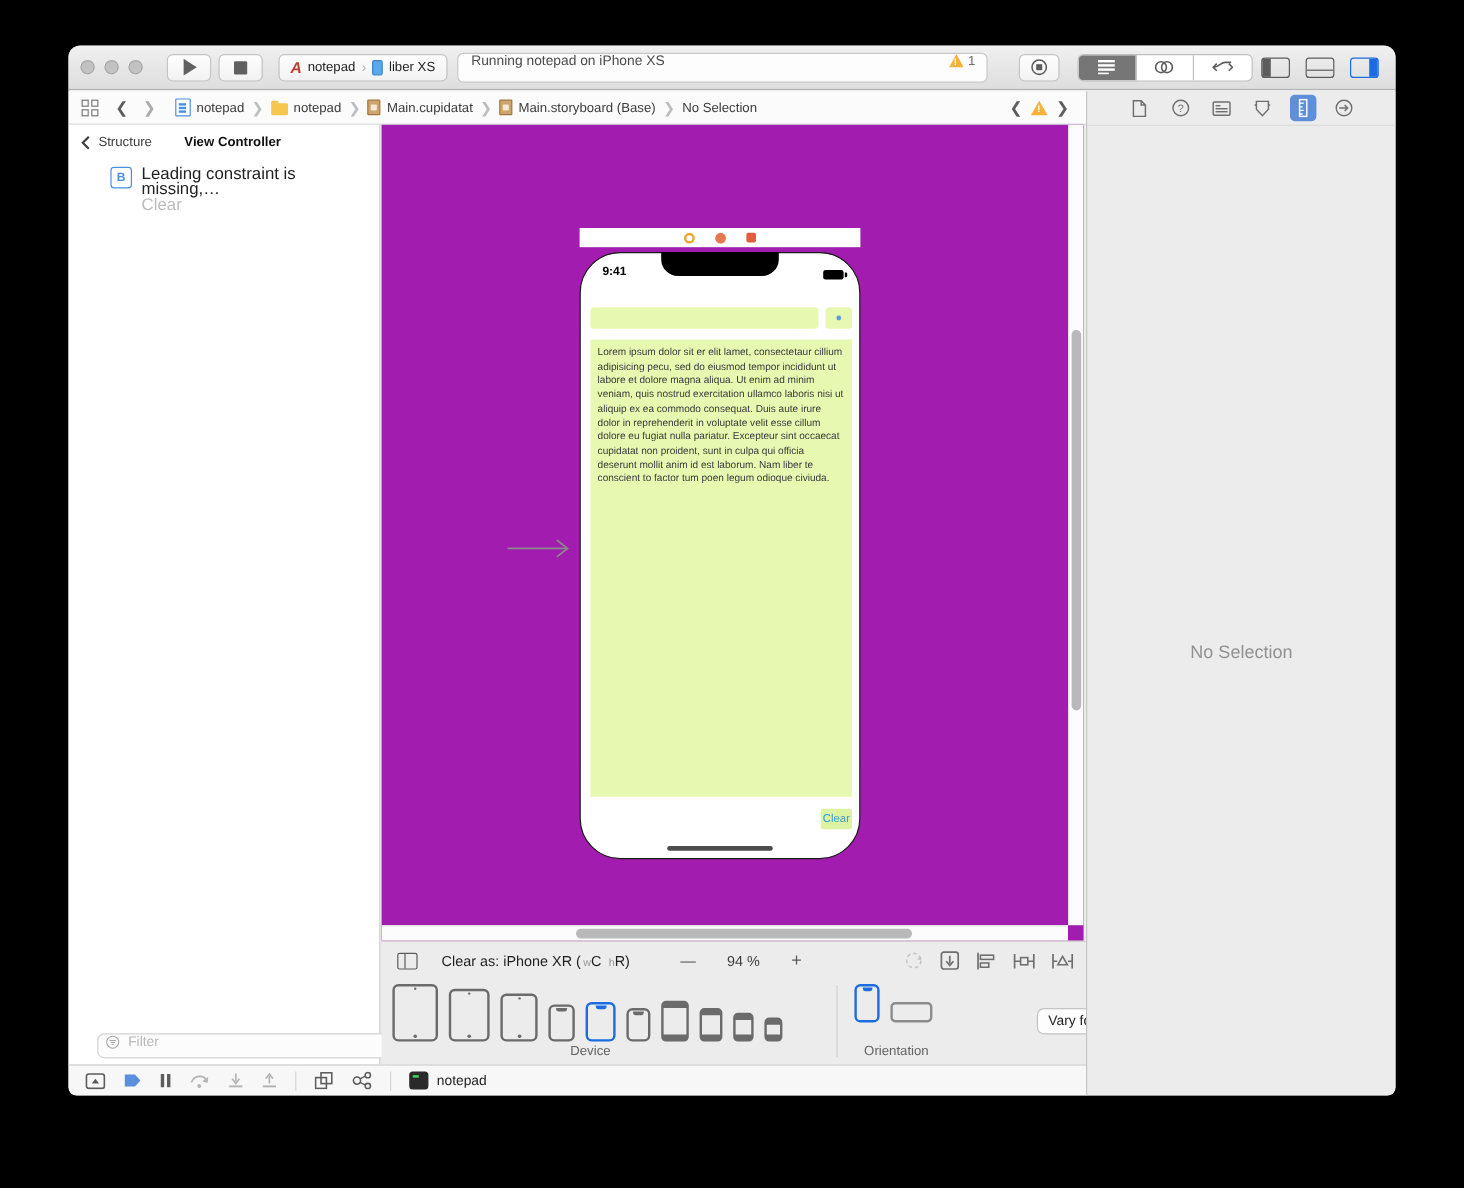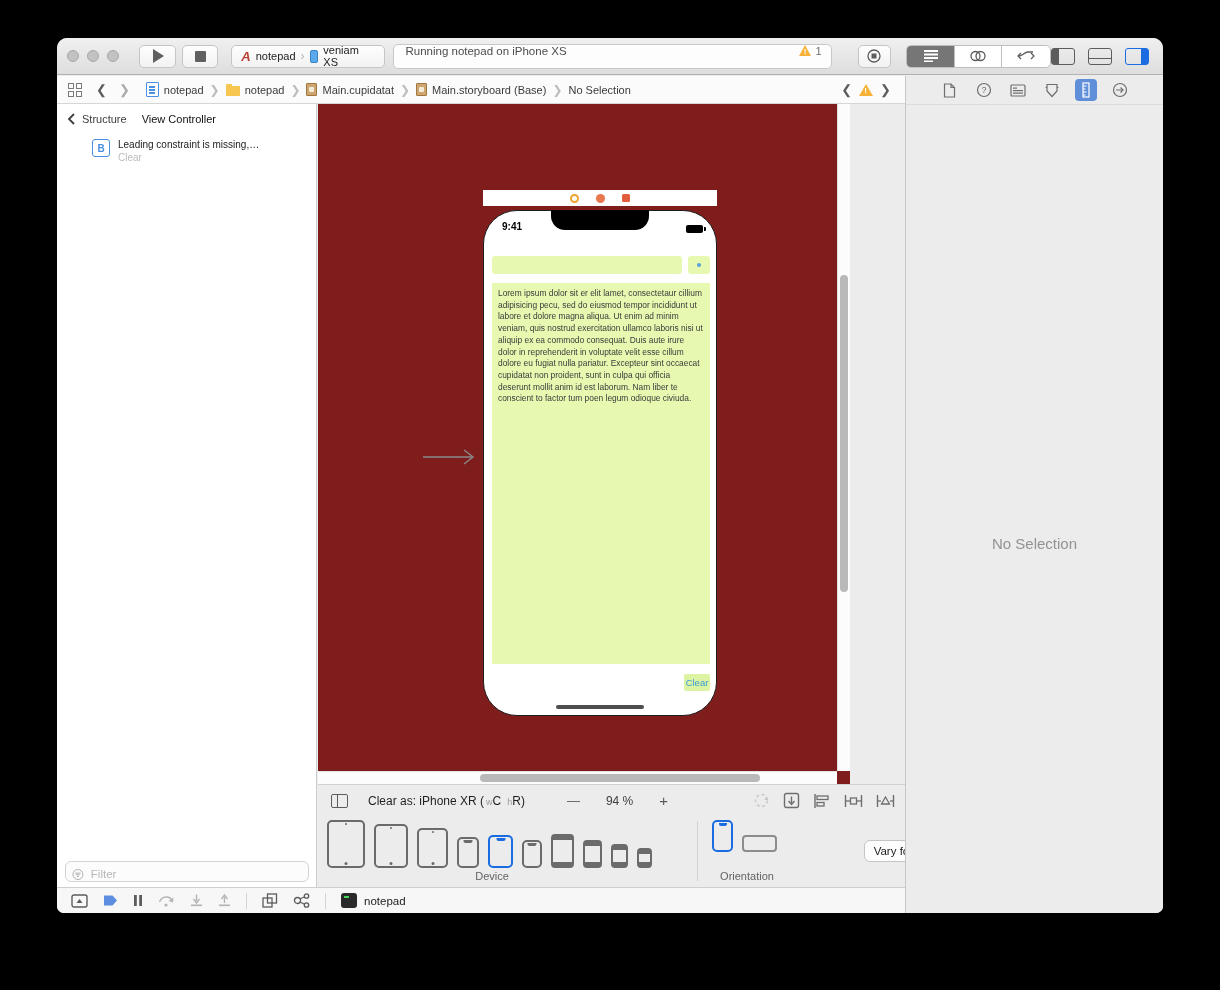--- a/index.html
+++ b/index.html
@@ -56,35 +56,35 @@
   .ic-sb{width:11px;height:13px;background:#cda56f;border:1px solid #a1773f;border-radius:1px;position:relative;box-sizing:border-box}
   .ic-sb::before{content:"";position:absolute;left:2px;top:3px;width:5px;height:5px;background:#f4ead8;border-radius:1px}
   #issue-nav{position:absolute;right:14px;display:flex;align-items:center;gap:7px}
   
   .warn-tri{position:relative;width:0;height:0;border-left:7px solid transparent;border-right:7px solid transparent;border-bottom:12px solid #f7b239}
   .warn-tri::after{content:"!";position:absolute;left:-1.8px;top:2px;color:#fff;font-size:8px;font-weight:bold}
   .warn-tri.small{border-left-width:6px;border-right-width:6px;border-bottom-width:11px}
   
   #navigator{position:absolute;left:0;top:66px;width:260px;height:783px;background:#fff;border-right:1px solid #cecece;box-sizing:border-box}
   #nav-header{display:flex;align-items:flex-end;padding:9px 22px 7px 10px;font-size:11px;color:#3d3d3d;gap:7px}
-  #nav-title{font-weight:normal;color:#111;margin-left:8px}
+  #nav-title{font-weight:bold;color:#111;margin-left:20px}
   #nav-group{display:flex;align-items:center;padding:8px 10px 4px 8px;font-size:11px;font-weight:bold;color:#1c1c1c}
   .disc-tri{width:0;height:0;border-top:6px solid #666;border-left:4.5px solid transparent;border-right:4.5px solid transparent;margin-right:6px;margin-top:1px}
   #nav-group .warn-tri{margin-left:auto}
   #nav-issue{display:flex;gap:8px;padding:6px 10px 0 35px;align-items:flex-start}
   .b-badge{width:16px;height:16px;border:1px solid #4a90e2;border-radius:3px;color:#4a90e2;font-size:10px;font-weight:bold;
            display:flex;align-items:center;justify-content:center;flex:0 0 auto;margin-top:1px}
-  #issue-lines{font-size:10px;color:#222;line-height:13px}
+  #issue-lines{font-size:14px;color:#222;line-height:13px}
   #issue-clear{color:#bcbcbc}
-  #filter-bar{position:absolute;left:8px;bottom:5px;width:244px;height:21px;border:1px solid #d3d3d3;border-radius:6px;
-              background:#fcfcfc;display:flex;align-items:flex-end;padding:0 6px;gap:5px;box-sizing:border-box}
+  #filter-bar{position:absolute;left:24px;bottom:5px;width:244px;height:21px;border:1px solid #d3d3d3;border-radius:6px;
+              background:#fcfcfc;display:flex;align-items:flex-start;padding:0 6px;gap:5px;box-sizing:border-box}
   #filter-input{border:none;outline:none;background:transparent;font-size:11.5px;color:#333;width:100%;font-family:inherit}
   #filter-input::placeholder{color:#b7b7b7}
   
-  #canvas{position:absolute;left:261px;top:66px;width:532px;height:680px;background:#7f1d1d;overflow:hidden}
+  #canvas{position:absolute;left:261px;top:66px;width:585px;height:680px;background:#a21caf;overflow:hidden}
   #vtrack{position:absolute;right:0;top:0;bottom:13px;width:13px;background:#fcfcfc;border-left:1px solid #e2e2e2;box-sizing:border-box}
   #vthumb{position:absolute;right:2.5px;top:171px;width:8px;height:317px;background:#b9b9b9;border-radius:4px}
   #htrack{position:absolute;left:0;right:13px;bottom:0;height:13px;background:#fcfcfc;border-top:1px solid #e2e2e2;box-sizing:border-box}
   #hthumb{position:absolute;left:162px;bottom:2.5px;width:280px;height:8px;background:#b9b9b9;border-radius:4px}
   #scenedock{position:absolute;left:165px;top:86px;width:234px;height:16px;background:#fff;display:flex;align-items:center;justify-content:center;gap:17px}
   .dock-vc{width:9px;height:9px;border-radius:50%;border:2.5px solid #efa32e;background:#fff;box-sizing:border-box}
   .dock-fr{width:9px;height:9px;border-radius:50%;background:#e8764f}
   .dock-exit{width:8px;height:8px;background:#e25c3d;border-radius:1.5px}
   #entry-arrow{position:absolute;left:104px;top:344px}
   
@@ -165,21 +165,21 @@
       <span class="play-tri"></span>
     </div>
     <div class="tbtn" id="stop-btn">
       <span class="stop-sq"></span>
     </div>
     <div class="tbtn" id="scheme">
       <span class="xcode-a">A</span>
       <span>notepad</span>
       <span class="sep-chev">›</span>
       <span class="mini-phone"></span>
-      <span>veniam XS</span>
+      <span>liber XS</span>
     </div>
     <div id="status-field">
       <span>Running notepad on iPhone XS</span>
       <span id="status-warn">
         <span class="warn-tri small"></span>
         <span>1</span>
       </span>
     </div>
     <div class="tbtn" id="library-btn">
       <svg width="16" height="16" viewBox="0 0 16 16">

